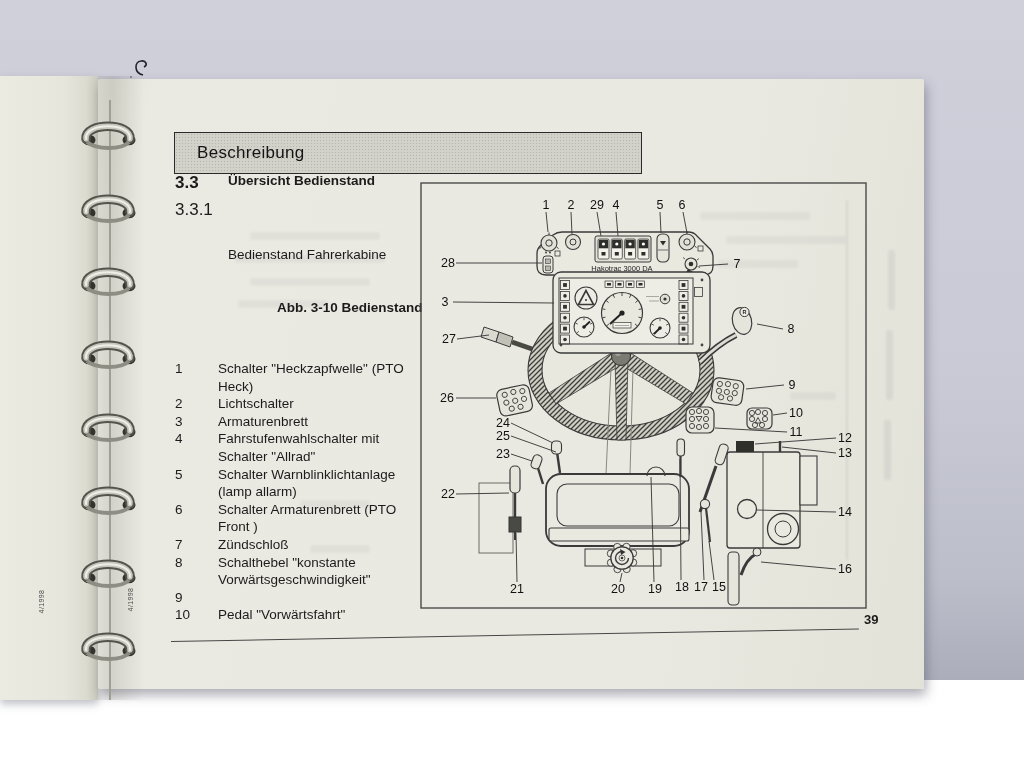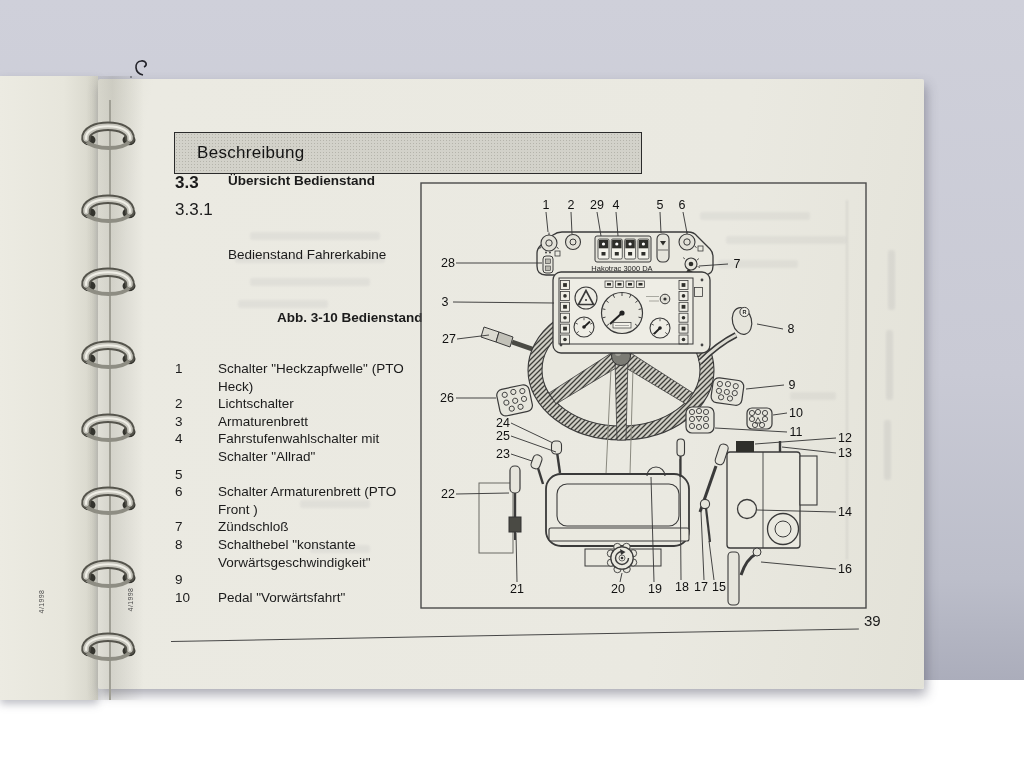--- a/index.html
+++ b/index.html
@@ -18,27 +18,27 @@
   .content{position:absolute;inset:0;}
   .abs{position:absolute;}
   .header-box{left:174px;top:132px;width:466px;height:40px;border:1.6px solid #2b2b2b;
          background-color:#d3d2ca;
          background-image:radial-gradient(#b5b4ab 0.8px,transparent 0.9px);background-size:3px 3px;
          display:flex;align-items:center;}
   .header-box span{font-size:17px;letter-spacing:.3px;padding-left:22px;color:#141414;}
   .secnum{left:175px;font-size:17px;}
   .sectitle{left:228px;font-size:13.5px;}
   .bold{font-weight:700;}
-  .caption{left:277px;top:310px;font-size:13.5px;font-weight:700;}
+  .caption{left:277px;top:300px;font-size:13.5px;font-weight:700;}
   .legend{left:175px;top:360px;width:252px;font-size:13.5px;line-height:17.6px;}
   .legend .row{display:grid;grid-template-columns:43px 1fr;}
   .legend .txt{white-space:pre-line;}
   .footer-line{left:171px;top:641px;width:688px;height:0;border-top:1.4px solid #474747;
          transform:rotate(-1.05deg);transform-origin:left top;}
-  .pagenum{left:864px;top:612px;font-size:15px;font-weight:400;}
+  .pagenum{left:864px;top:612px;font-size:13px;font-weight:700;}
   .pcode{position:absolute;font-size:7px;color:#4a4a4a;letter-spacing:.4px;transform:rotate(-90deg);}
   .ghost{position:absolute;background:#63636e;opacity:.07;filter:blur(1.2px);border-radius:2px;height:8px;}
   .ghost-v{position:absolute;background:#63636e;opacity:.09;filter:blur(1px);border-radius:2px;width:7px;}
   svg text{font-family:"Liberation Sans","DejaVu Sans",sans-serif;}
 </style>
 </head>
 <body>
 
 <div class="scene">
   <div class="page-left abs"></div>
@@ -162,20 +162,22 @@
           <span>3</span>
           <span class="txt">Armaturenbrett</span>
         </div>
         <div class="row">
           <span>4</span>
           <span class="txt">Fahrstufenwahlschalter mit
 Schalter "Allrad"</span>
         </div>
         <div class="row">
           <span>5</span>
+          <span class="txt">Schalter Warnblinklichtanlage
+(lamp allarm)</span>
         </div>
         <div class="row">
           <span>6</span>
           <span class="txt">Schalter Armaturenbrett (PTO
 Front )</span>
         </div>
         <div class="row">
           <span>7</span>
           <span class="txt">Zündschloß</span>
         </div>

